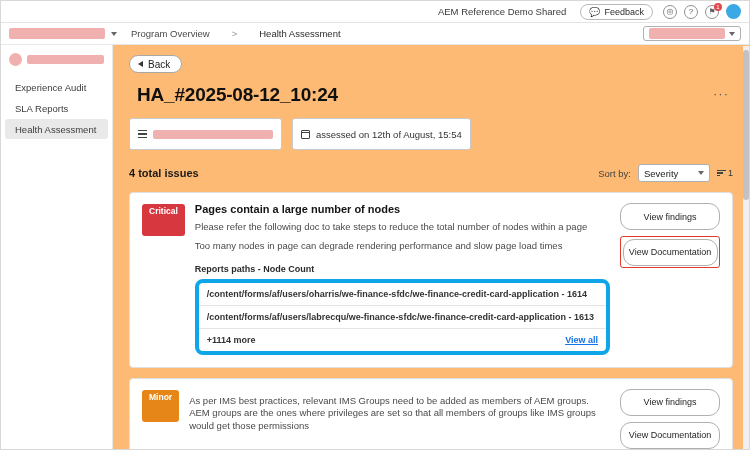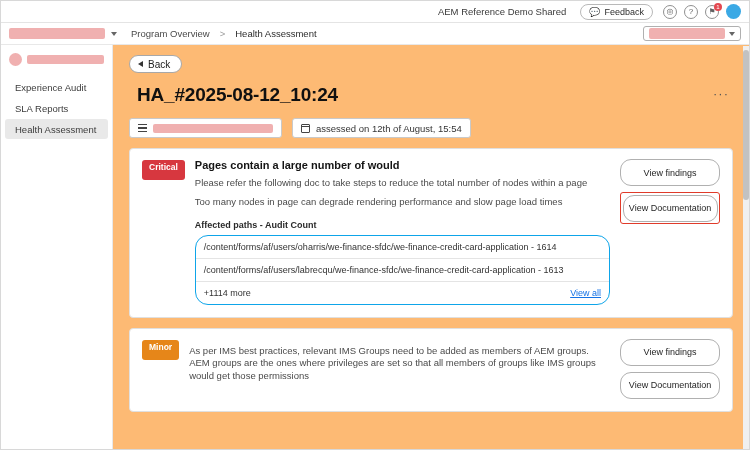--- a/index.html
+++ b/index.html
@@ -88,21 +88,21 @@
     border-radius: 2px;
     height: 11px;
   }
   .chev-down {
     width: 0; height: 0;
     border-left: 3.5px solid transparent;
     border-right: 3.5px solid transparent;
     border-top: 4px solid #666;
   }
   .breadcrumb {
-    display: flex; align-items: center; gap: 10px;
+    display: flex; align-items: center; gap: 22px;
     font-size: 9.5px;
     color: #4a4a4a;
     margin-left: 8px;
   }
   .breadcrumb .sep { color: #9a9a9a; }
   .breadcrumb .crumb-link { color: #4a4a4a; }
   .breadcrumb .crumb-current { color: #2c2c2c; }
   .env-picker {
     margin-left: auto;
     width: 98px; height: 15px;
@@ -192,21 +192,21 @@
   }
 
   .meta-row {
     display: flex; align-items: center; gap: 10px;
     margin-top: 12px;
   }
   .meta-pill {
     display: flex; align-items: center; gap: 6px;
     border: 1px solid #c9c9c9;
     border-radius: 3px;
-    height: 20px;
+    height: 32px;
     padding: 0 8px;
     background: #fff;
     font-size: 9.5px;
     color: #333;
   }
   .meta-pill .redaction { width: 120px; height: 9px; }
   .list-icon { display: flex; flex-direction: column; gap: 2px; }
   .list-icon i { display: block; width: 9px; height: 1.4px; background: #444; }
   .cal-icon {
     width: 9px; height: 9px; border: 1.2px solid #444; border-radius: 1px;
@@ -253,38 +253,39 @@
     display: flex;
     gap: 10px;
   }
   .sev-badge {
     flex-shrink: 0;
     border-radius: 3px;
     color: #fff;
     font-size: 8.5px;
     font-weight: bold;
     padding: 2px 7px;
-    height: 20px;
+    height: 32px;
     line-height: 10px;
     margin-top: 1px;
     text-align: center;
   }
   .sev-critical { background: #d7373f; }
   .sev-minor { background: #e68619; }
   .issue-body { flex: 1; min-width: 0; }
   .issue-title { font-size: 11px; font-weight: bold; color: #141414; }
   .issue-desc { font-size: 9.5px; color: #4a4a4a; margin-top: 6px; line-height: 1.35; }
   .affected-label {
     font-size: 9px; font-weight: bold; color: #2a2a2a;
     margin-top: 11px; margin-bottom: 5px;
   }
   .path-table {
-    border: 1px solid #0ea5e9;
-    border-radius: 13px;
+    border: 4px solid #0ea5e9;
+    border-radius: 8px;
     overflow: hidden;
+    font-weight: bold;
   }
   .path-row {
     font-size: 9px;
     color: #333;
     padding: 6px 8px;
     border-bottom: 1px solid #e4e4e4;
     white-space: nowrap;
     overflow: hidden;
     text-overflow: ellipsis;
   }
@@ -414,29 +415,47 @@
               <i></i>
             </span>
           <span class="redaction"></span>
         </div>
         <div class="meta-pill">
           <span class="cal-icon"></span>
           <span>assessed on 12th of August, 15:54</span>
         </div>
       </div>
 
+      <div class="issues-row">
+        <div class="issues-count">4 total issues</div>
+        <div class="sort-group">
+          <span class="sort-label">Sort by:</span>
+          <div class="sort-select">
+            <span>Severity</span>
+            <span class="chev-down"></span>
+          </div>
+          <div class="sort-dir">
+            <span class="bars">
+                <i></i>
+                <i></i>
+                <i></i>
+              </span>
+            <span>1</span>
+          </div>
+        </div>
+      </div>
 
       
       <div class="card">
         <div class="sev-badge sev-critical">Critical</div>
         <div class="issue-body">
-          <div class="issue-title">Pages contain a large number of would</div>
+          <div class="issue-title">Pages contain a large number of nodes</div>
           <div class="issue-desc">Please refer the following doc to take steps to reduce the total number of nodes within a page</div>
           <div class="issue-desc">Too many nodes in page can degrade rendering performance and slow page load times</div>
-          <div class="affected-label">Affected paths - Audit Count</div>
+          <div class="affected-label">Reports paths - Node Count</div>
           <div class="path-table">
             <div class="path-row">/content/forms/af/users/oharris/we-finance-sfdc/we-finance-credit-card-application - 1614</div>
             <div class="path-row">/content/forms/af/users/labrecqu/we-finance-sfdc/we-finance-credit-card-application - 1613</div>
             <div class="path-footer">
               <span>+1114 more</span>
               <span class="view-all">View all</span>
             </div>
           </div>
         </div>
         <div class="issue-actions">

